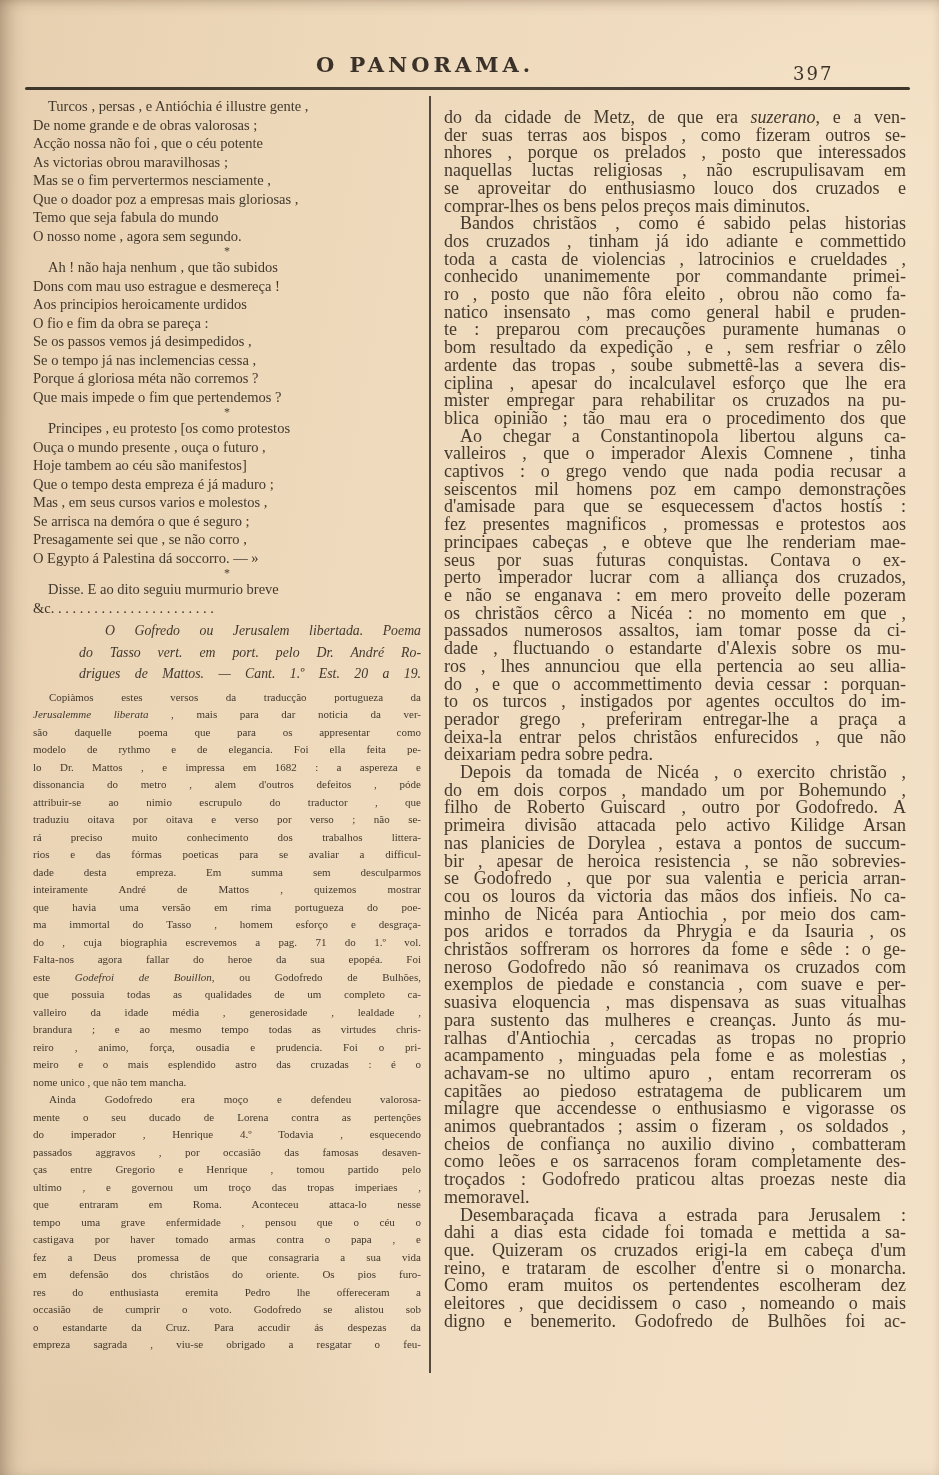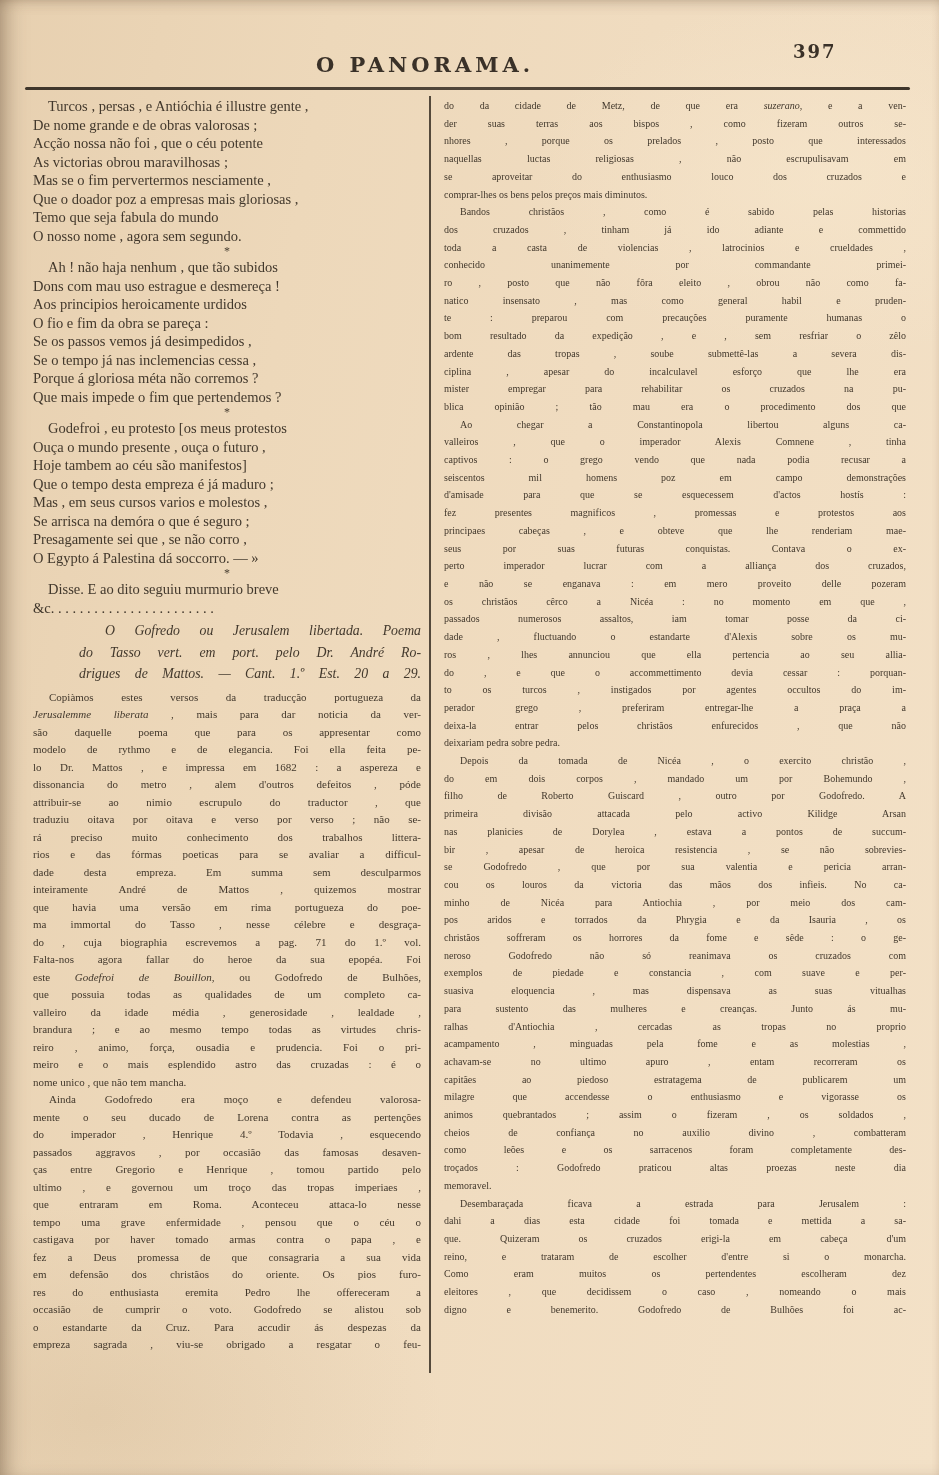--- a/index.html
+++ b/index.html
@@ -20,22 +20,22 @@
       inset -4px 0 10px -6px rgba(120,95,70,.18);
   }
   
   .hdr-title{
     position:absolute;top:52px;left:0;width:850px;
     text-align:center;
     font-size:21px;font-weight:700;letter-spacing:4px;
     color:#3a3128;
   }
   .hdr-num{
-    position:absolute;top:41px;left:793px;
-    font-size:18px;font-weight:700;letter-spacing:2px;
+    position:absolute;top:63px;left:793px;
+    font-size:18px;font-weight:400;letter-spacing:2px;
     color:#3a3128;
   }
   .hdr-rule{
     position:absolute;top:87px;left:25px;width:885px;height:3px;
     background:linear-gradient(90deg,#3f362b 0%,#51463a 50%,#3f362b 100%);
     border-radius:2px;
   }
   
   .col-divider{
     position:absolute;top:96px;left:429px;width:2px;height:1277px;
@@ -55,21 +55,21 @@
   
   .attribution{
     margin-top:3px;margin-left:46px;
     font-style:italic;font-size:13.8px;line-height:21.5px;
   }
   .aline{text-align:justify;text-align-last:justify;}
   .aline.first{text-indent:26px;}
   
   .prose{margin-top:4px;}
   .prose-left{font-size:11px;line-height:17.5px;}
-  .prose-right{font-size:10px;line-height:17.7px;margin-top:0;}
+  .prose-right{font-size:18px;line-height:17.7px;margin-top:12px;}
   .tline{text-align:justify;text-align-last:justify;}
   .tline.lastline{text-align-last:left;}
   .tline.indent{text-indent:16px;}
   .para{margin:0;}
   i{font-style:italic;}
 </style>
 </head>
 <body>
 
 <div class="page">
@@ -96,56 +96,56 @@
           <div class="pline">Dons com mau uso estrague e desmereça !</div>
           <div class="pline">Aos principios heroicamente urdidos</div>
           <div class="pline">O fio e fim da obra se pareça :</div>
           <div class="pline">Se os passos vemos já desimpedidos ,</div>
           <div class="pline">Se o tempo já nas inclemencias cessa ,</div>
           <div class="pline">Porque á gloriosa méta não corremos ?</div>
           <div class="pline">Que mais impede o fim que pertendemos ?</div>
         </div>
         <div class="star">*</div>
         <div class="stanza">
-          <div class="pline">Godefroi , eu protesto [os meus protestos</div>
+          <div class="pline">Principes , eu protesto [os como protestos</div>
           <div class="pline">Ouça o mundo presente , ouça o futuro ,</div>
           <div class="pline">Hoje tambem ao céu são manifestos]</div>
           <div class="pline">Que o tempo desta empreza é já maduro ;</div>
           <div class="pline">Mas , em seus cursos varios e molestos ,</div>
           <div class="pline">Se arrisca na demóra o que é seguro ;</div>
           <div class="pline">Presagamente sei que , se não corro ,</div>
           <div class="pline">O Egypto á Palestina dá soccorro. — »</div>
         </div>
         <div class="star">*</div>
         <div class="stanza">
           <div class="pline">Disse. E ao dito seguiu murmurio breve</div>
           <div class="pline">&amp;c. . . . . . . . . . . . . . . . . . . . . . .</div>
         </div>
       </div>
     <div class="attribution">
         <div class="aline first">O Gofredo ou Jerusalem libertada. Poema</div>
         <div class="aline">do Tasso vert. em port. pelo Dr. André Ro-</div>
-        <div class="aline">drigues de Mattos. — Cant. 1.º Est. 20 a 29.</div>
+        <div class="aline">drigues de Mattos. — Cant. 1.º Est. 20 a 19.</div>
       </div>
     <div class="prose prose-left">
         <div class="para">
           <div class="tline indent">Copiàmos estes versos da traducção portugueza da</div>
           <div class="tline"><i>Jerusalemme liberata</i> , mais para dar noticia da ver-</div>
           <div class="tline">são daquelle poema que para os appresentar como</div>
           <div class="tline">modelo de rythmo e de elegancia. Foi ella feita pe-</div>
           <div class="tline">lo Dr. Mattos , e impressa em 1682 : a aspereza e</div>
           <div class="tline">dissonancia do metro , alem d'outros defeitos , póde</div>
           <div class="tline">attribuir-se ao nimio escrupulo do traductor , que</div>
           <div class="tline">traduziu oitava por oitava e verso por verso ; não se-</div>
           <div class="tline">rá preciso muito conhecimento dos trabalhos littera-</div>
           <div class="tline">rios e das fórmas poeticas para se avaliar a difficul-</div>
           <div class="tline">dade desta empreza. Em summa sem desculparmos</div>
           <div class="tline">inteiramente André de Mattos , quizemos mostrar</div>
           <div class="tline">que havia uma versão em rima portugueza do poe-</div>
-          <div class="tline">ma immortal do Tasso , nesse célebre e desgraça-</div>
+          <div class="tline">ma immortal do Tasso , homem esforço e desgraça-</div>
           <div class="tline">do , cuja biographia escrevemos a pag. 71 do 1.º vol.</div>
           <div class="tline">Falta-nos agora fallar do heroe da sua epopéa. Foi</div>
           <div class="tline">este <i>Godefroi de Bouillon</i>, ou Godofredo de Bulhões,</div>
           <div class="tline">que possuia todas as qualidades de um completo ca-</div>
           <div class="tline">valleiro da idade média , generosidade , lealdade ,</div>
           <div class="tline">brandura ; e ao mesmo tempo todas as virtudes chris-</div>
           <div class="tline">reiro , animo, força, ousadia e prudencia. Foi o pri-</div>
           <div class="tline">meiro e o mais esplendido astro das cruzadas : é o</div>
           <div class="tline lastline">nome unico , que não tem mancha.</div>
         </div>

